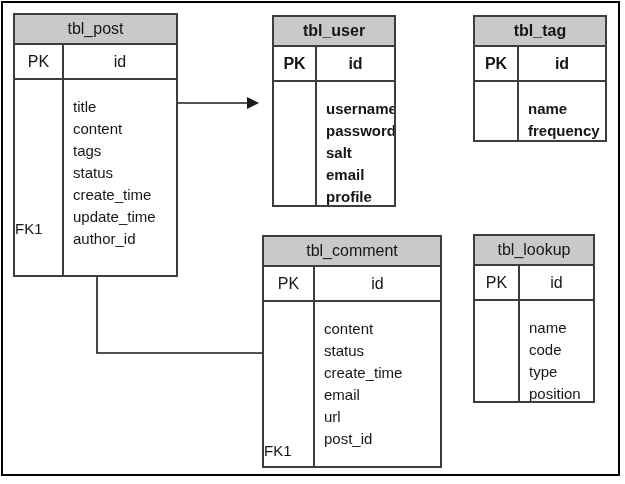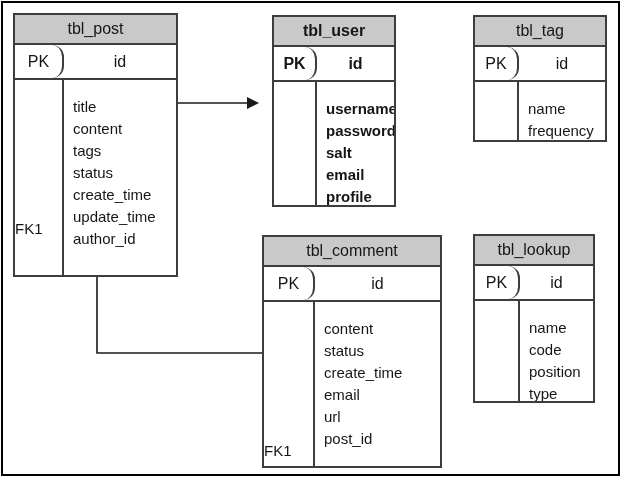--- a/index.html
+++ b/index.html
@@ -30,21 +30,21 @@
     border-bottom: 2px solid var(--table-border, #3d3d3d);
   }
   .ent-keyrow {
     flex: 0 0 35px; display: flex;
     border-bottom: 2px solid var(--table-border, #3d3d3d);
     font-size: 16px;
   }
   .kcell {
     width: var(--keyw, 48px); flex: none;
     border-right: 2px solid var(--table-border, #3d3d3d);
-    display: flex; align-items: center; justify-content: center; border-radius: 12px;
+    display: flex; align-items: center; justify-content: center;
   }
   .fcell { flex: 1; display: flex; align-items: center; justify-content: center; }
   .ent-body { flex: 1; display: flex; overflow: hidden; }
   .keycol {
     width: var(--keyw, 48px); flex: none; padding-top: 6px;
     border-right: 2px solid var(--table-border, #3d3d3d);
   }
   .fieldcol { flex: 1; padding: 16px 2px 0 9px; }
   .kline { height: 22px; line-height: 22px; text-align: left; }
   .fline { height: 22px; line-height: 22px; white-space: nowrap; }
@@ -104,21 +104,21 @@
           </div>
           <div class="fieldcol">
             <div class="fline">username</div>
             <div class="fline">password</div>
             <div class="fline">salt</div>
             <div class="fline">email</div>
             <div class="fline">profile</div>
           </div>
         </div>
       </div>
-      <div class="entity" style="left: 473px; top: 15px; width: 134px; height: 127px; --keyw: 44px;">
+      <div class="entity" style="left: 473px; top: 15px; width: 134px; height: 127px; font-weight: bold; --keyw: 44px;">
         <div class="ent-header">tbl_tag</div>
         <div class="ent-keyrow">
           <div class="kcell">PK</div>
           <div class="fcell">id</div>
         </div>
         <div class="ent-body">
           <div class="keycol">
             <div class="kline"></div>
             <div class="kline"></div>
           </div>
@@ -163,19 +163,19 @@
         <div class="ent-body">
           <div class="keycol">
             <div class="kline"></div>
             <div class="kline"></div>
             <div class="kline"></div>
             <div class="kline"></div>
           </div>
           <div class="fieldcol">
             <div class="fline">name</div>
             <div class="fline">code</div>
+            <div class="fline">type</div>
             <div class="fline">position</div>
-            <div class="fline">type</div>
           </div>
         </div>
       </div>
     </div>
 </div>
 
 </body></html>

